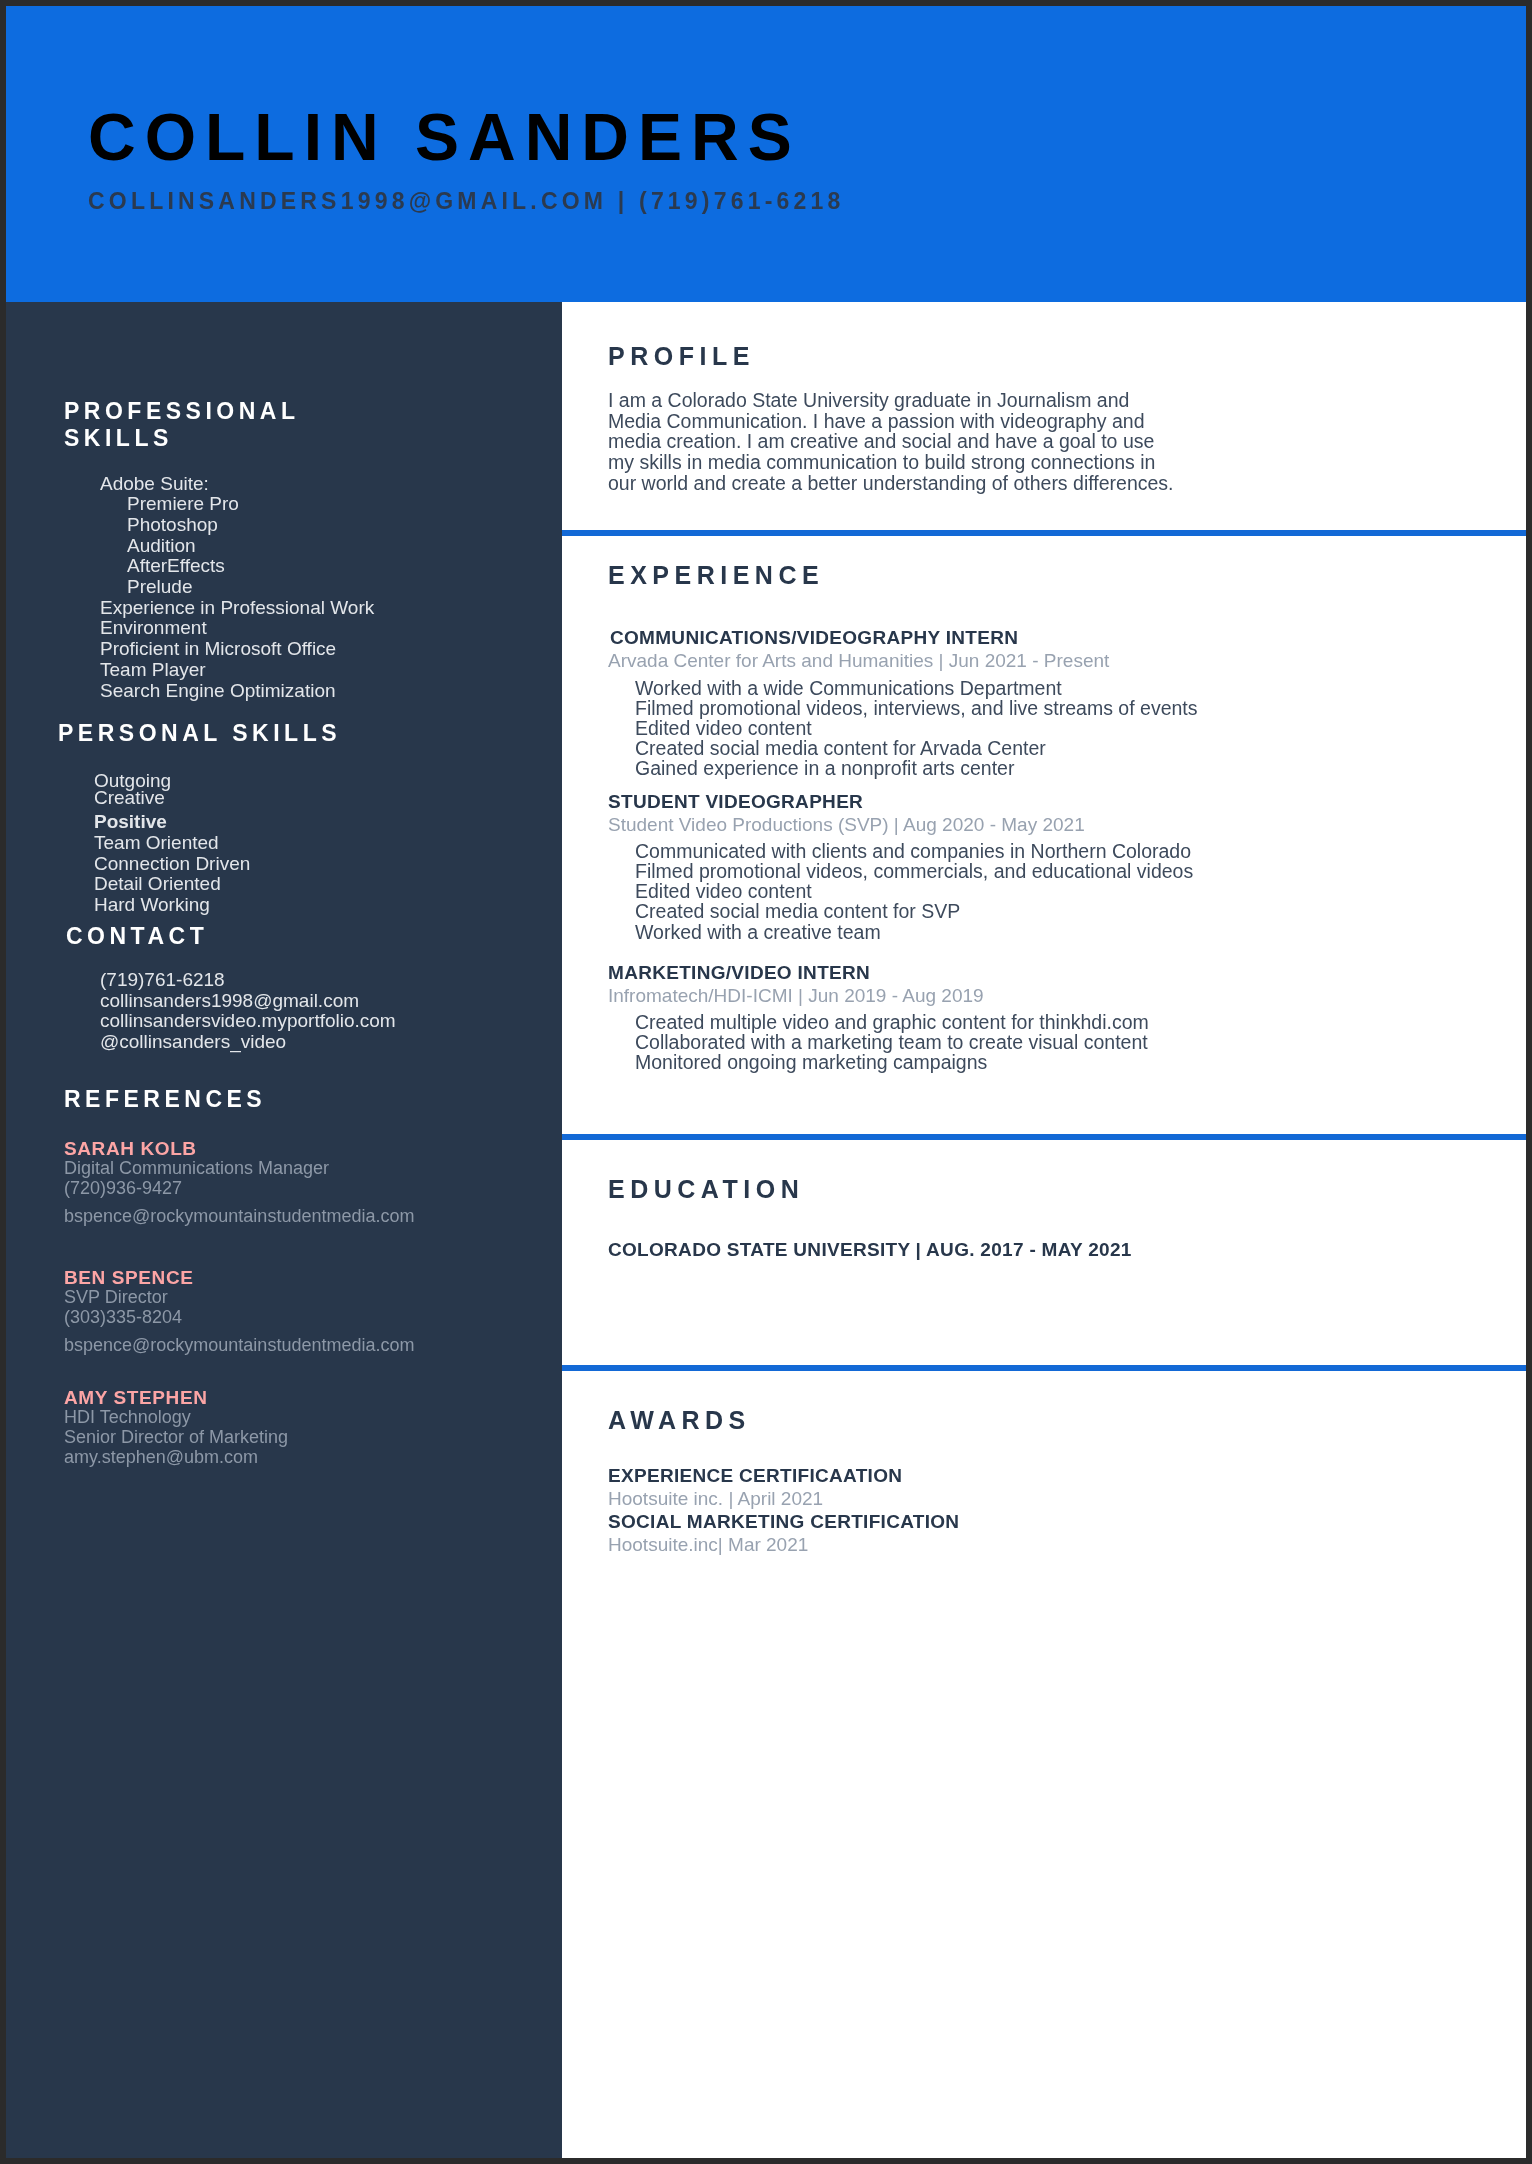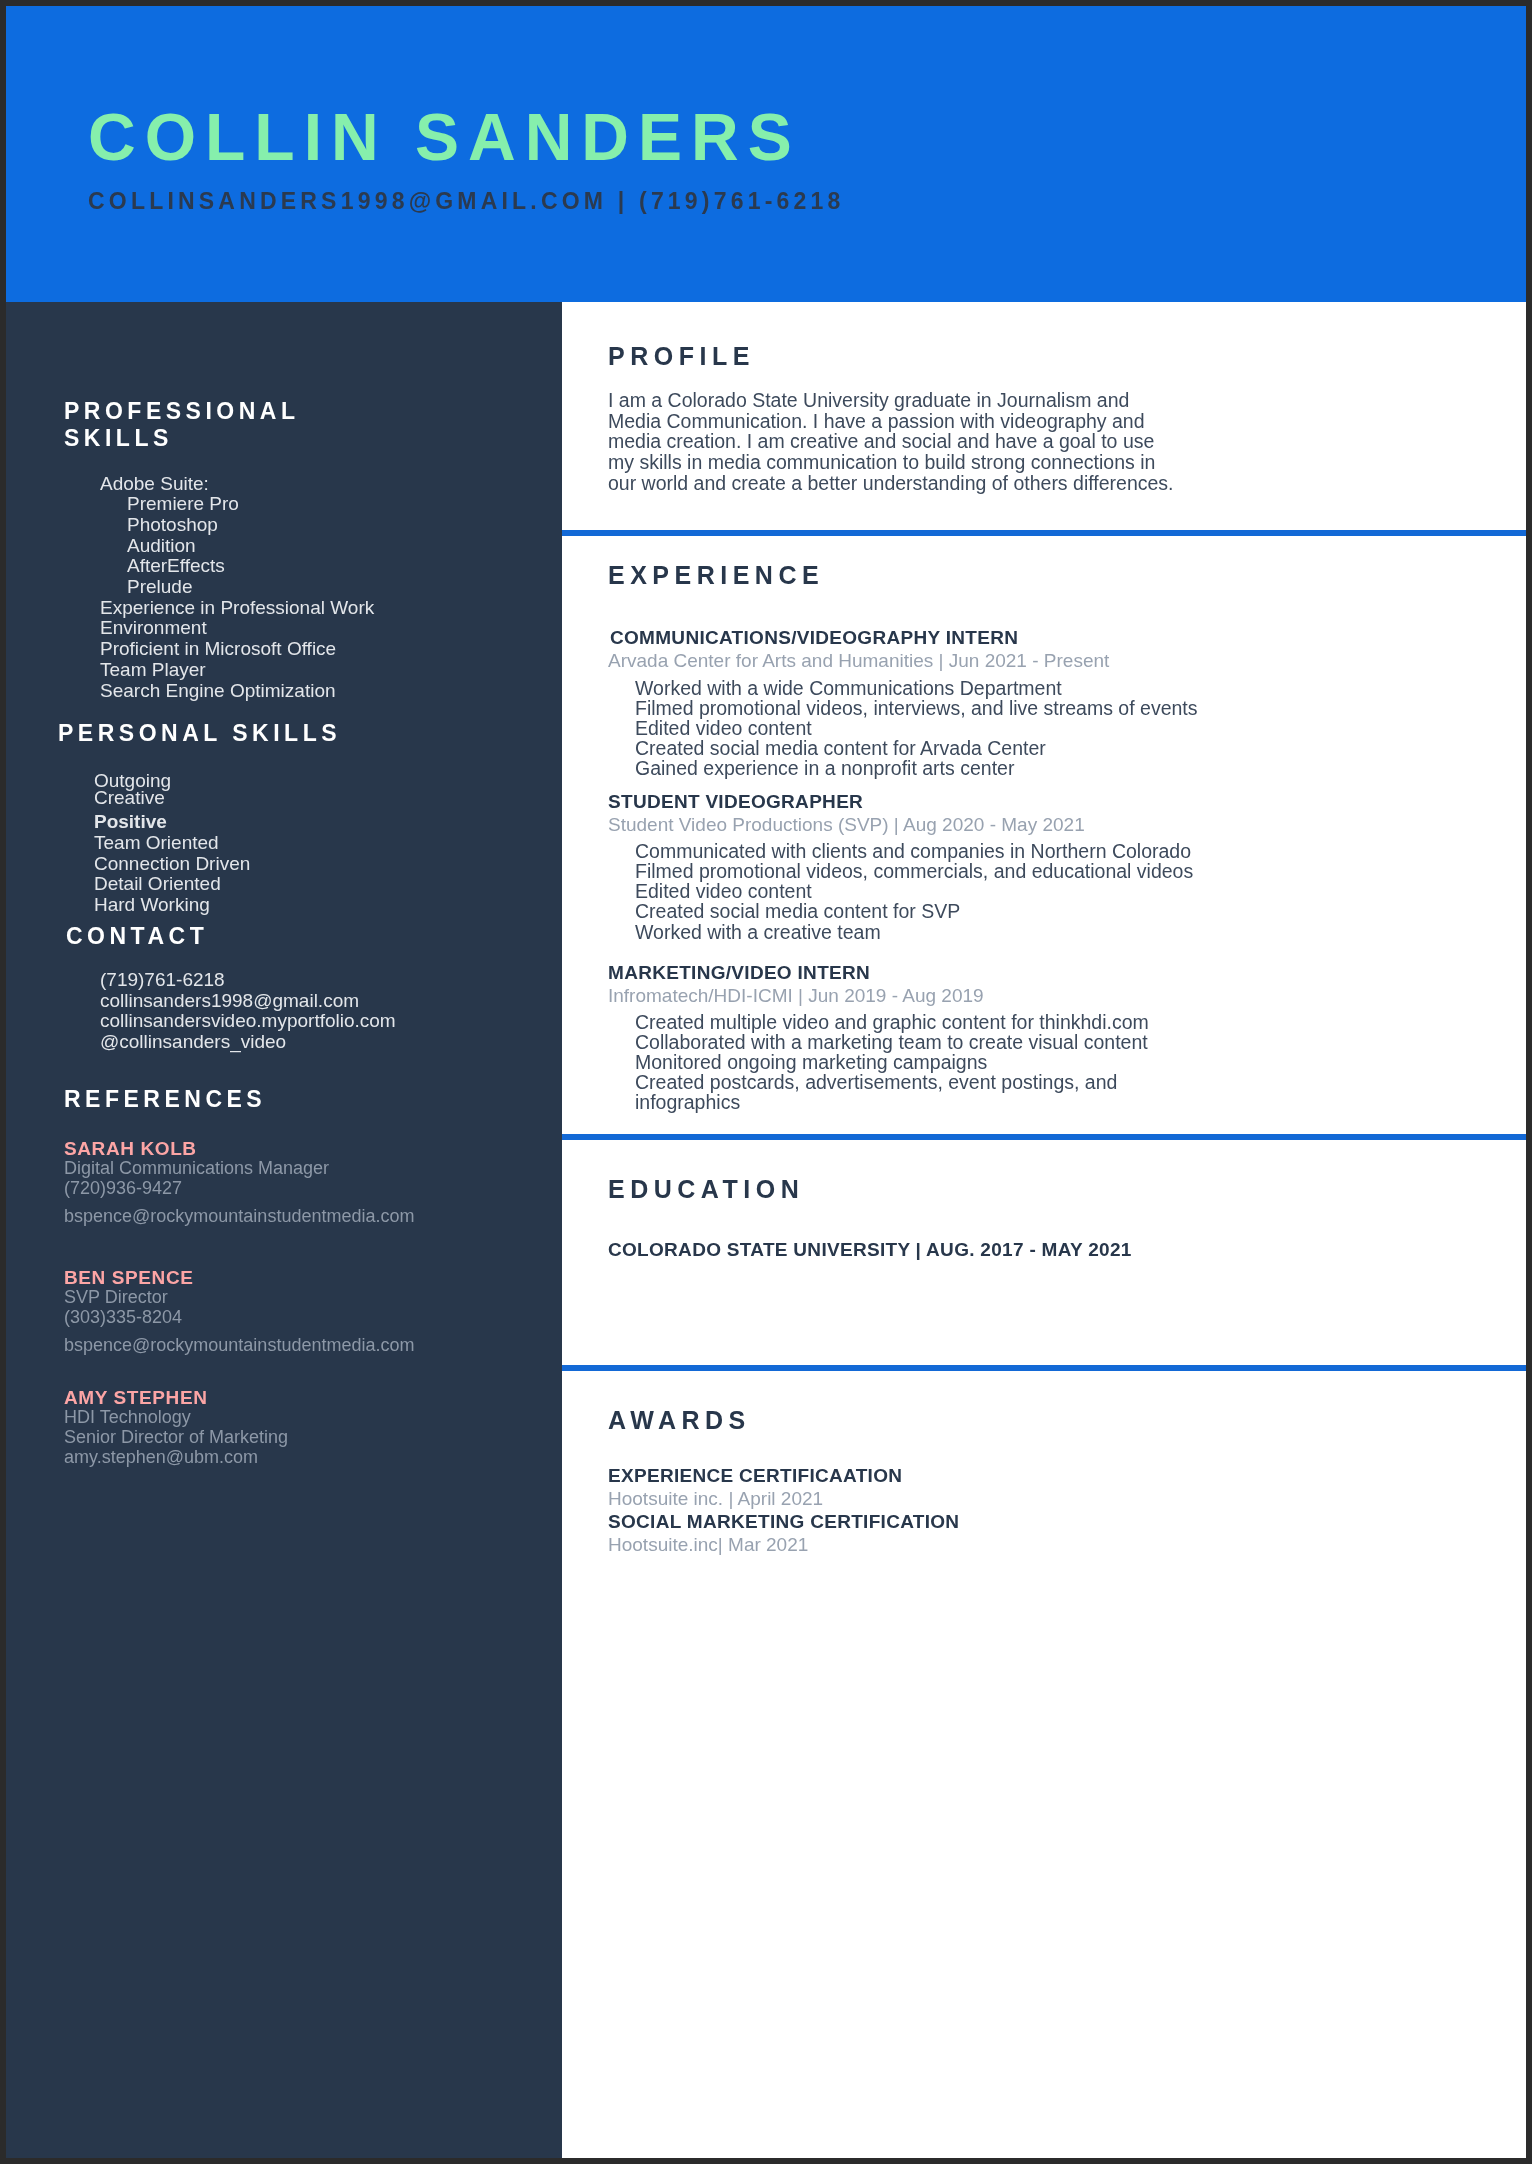--- a/index.html
+++ b/index.html
@@ -33,21 +33,21 @@
     height: 296px;
     background: #0d6ce0;
   }
   .header-name {
     position: absolute;
     left: 82px;
     top: 93px;
     font-size: 66px;
     font-weight: 700;
     letter-spacing: 9px;
-    color: #86efac;
+    color: #000000;
     white-space: nowrap;
   }
   .header-contact {
     position: absolute;
     left: 82px;
     top: 182px;
     font-size: 23px;
     font-weight: 700;
     letter-spacing: 4.2px;
     color: #2b3a4f;
@@ -265,21 +265,20 @@
       <div class="m-bullet" style="left:73px; top:559px;">Filmed promotional videos, commercials, and educational videos</div>
       <div class="m-bullet" style="left:73px; top:579px;">Edited video content</div>
       <div class="m-bullet" style="left:73px; top:599px;">Created social media content for SVP</div>
       <div class="m-bullet" style="left:73px; top:620px;">Worked with a creative team</div>
 
       <div class="m-jobtitle" style="left:46px; top:660px;">MARKETING/VIDEO INTERN</div>
       <div class="m-jobmeta" style="left:46px; top:683px;">Infromatech/HDI-ICMI | Jun 2019 - Aug 2019</div>
       <div class="m-bullet" style="left:73px; top:710px;">Created multiple video and graphic content for thinkhdi.com</div>
       <div class="m-bullet" style="left:73px; top:730px;">Collaborated with a marketing team to create visual content</div>
       <div class="m-bullet" style="left:73px; top:750px;">Monitored ongoing marketing campaigns</div>
-      <div class="m-bullet wrap" style="left:73px; top:770px;">Created postcards, advertisements, event postings, and infographics</div>
 
       <div class="m-rule" style="top:832px;"></div>
 
       <div class="m-head" style="left:46px; top:873px;">EDUCATION</div>
       <div class="m-edu" style="left:46px; top:936px; width:560px;">COLORADO STATE UNIVERSITY | AUG. 2017 - MAY 2021</div>
 
       <div class="m-rule" style="top:1063px;"></div>
 
       <div class="m-head" style="left:46px; top:1104px;">AWARDS</div>
       <div class="m-award-title" style="left:46px; top:1163px;">EXPERIENCE CERTIFICAATION</div>

